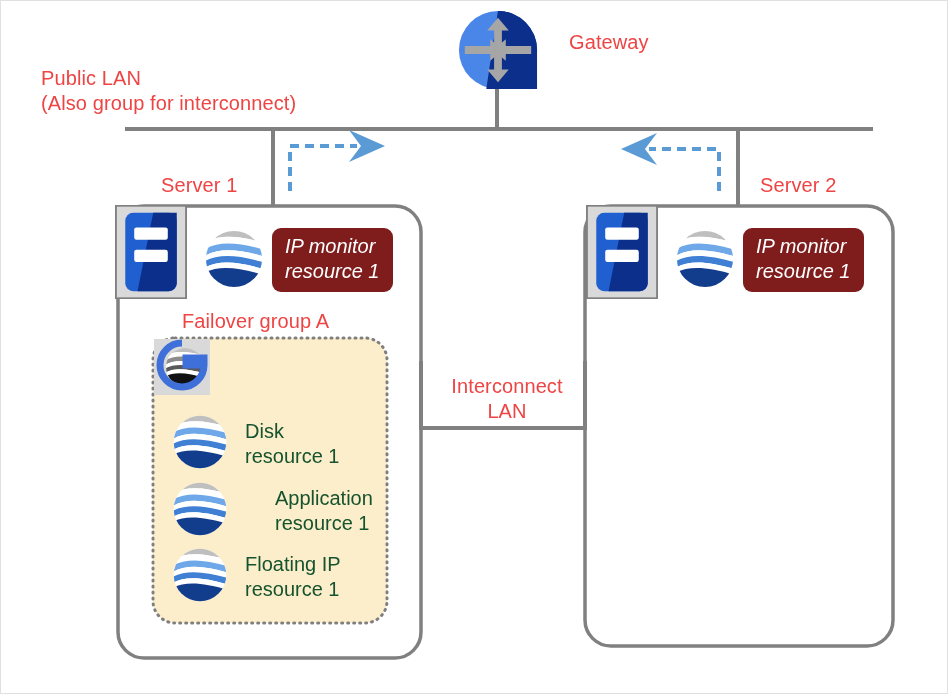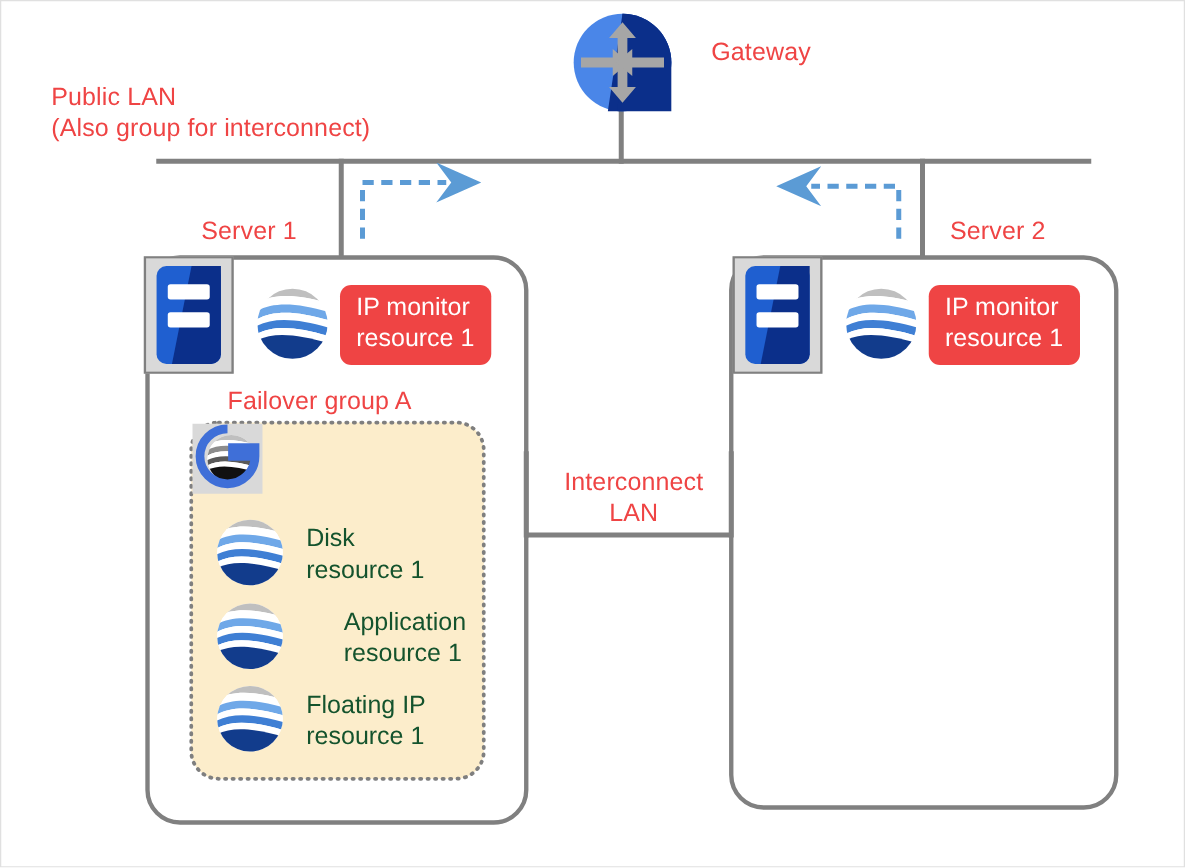--- a/index.html
+++ b/index.html
@@ -39,27 +39,28 @@
   #server1-label    { left: 160px; top: 172px; }
   #server2-label    { left: 759px; top: 172px; }
   #failover-label   { left: 181px; top: 308px; }
   #interconnect-label {
     left: 430px; top: 373px;
     width: 152px;
     text-align: center;
   }
   .res-chip {
     position: absolute;
-    background: #ef4444;
+    background: #7f1d1d;
     color: #ffffff;
     border-radius: 9px;
     font-size: 20px;
     line-height: 25px;
     padding: 6px 13px 8px 13px;
     white-space: pre;
+    font-style: italic;
   }
   #ipmon1-chip { left: 271px; top: 227px; }
   #ipmon2-chip { left: 742px; top: 227px; }
   .res-row {
     position: absolute;
     color: #14532d;
     font-size: 20px;
     line-height: 25px;
     white-space: pre;
   }

